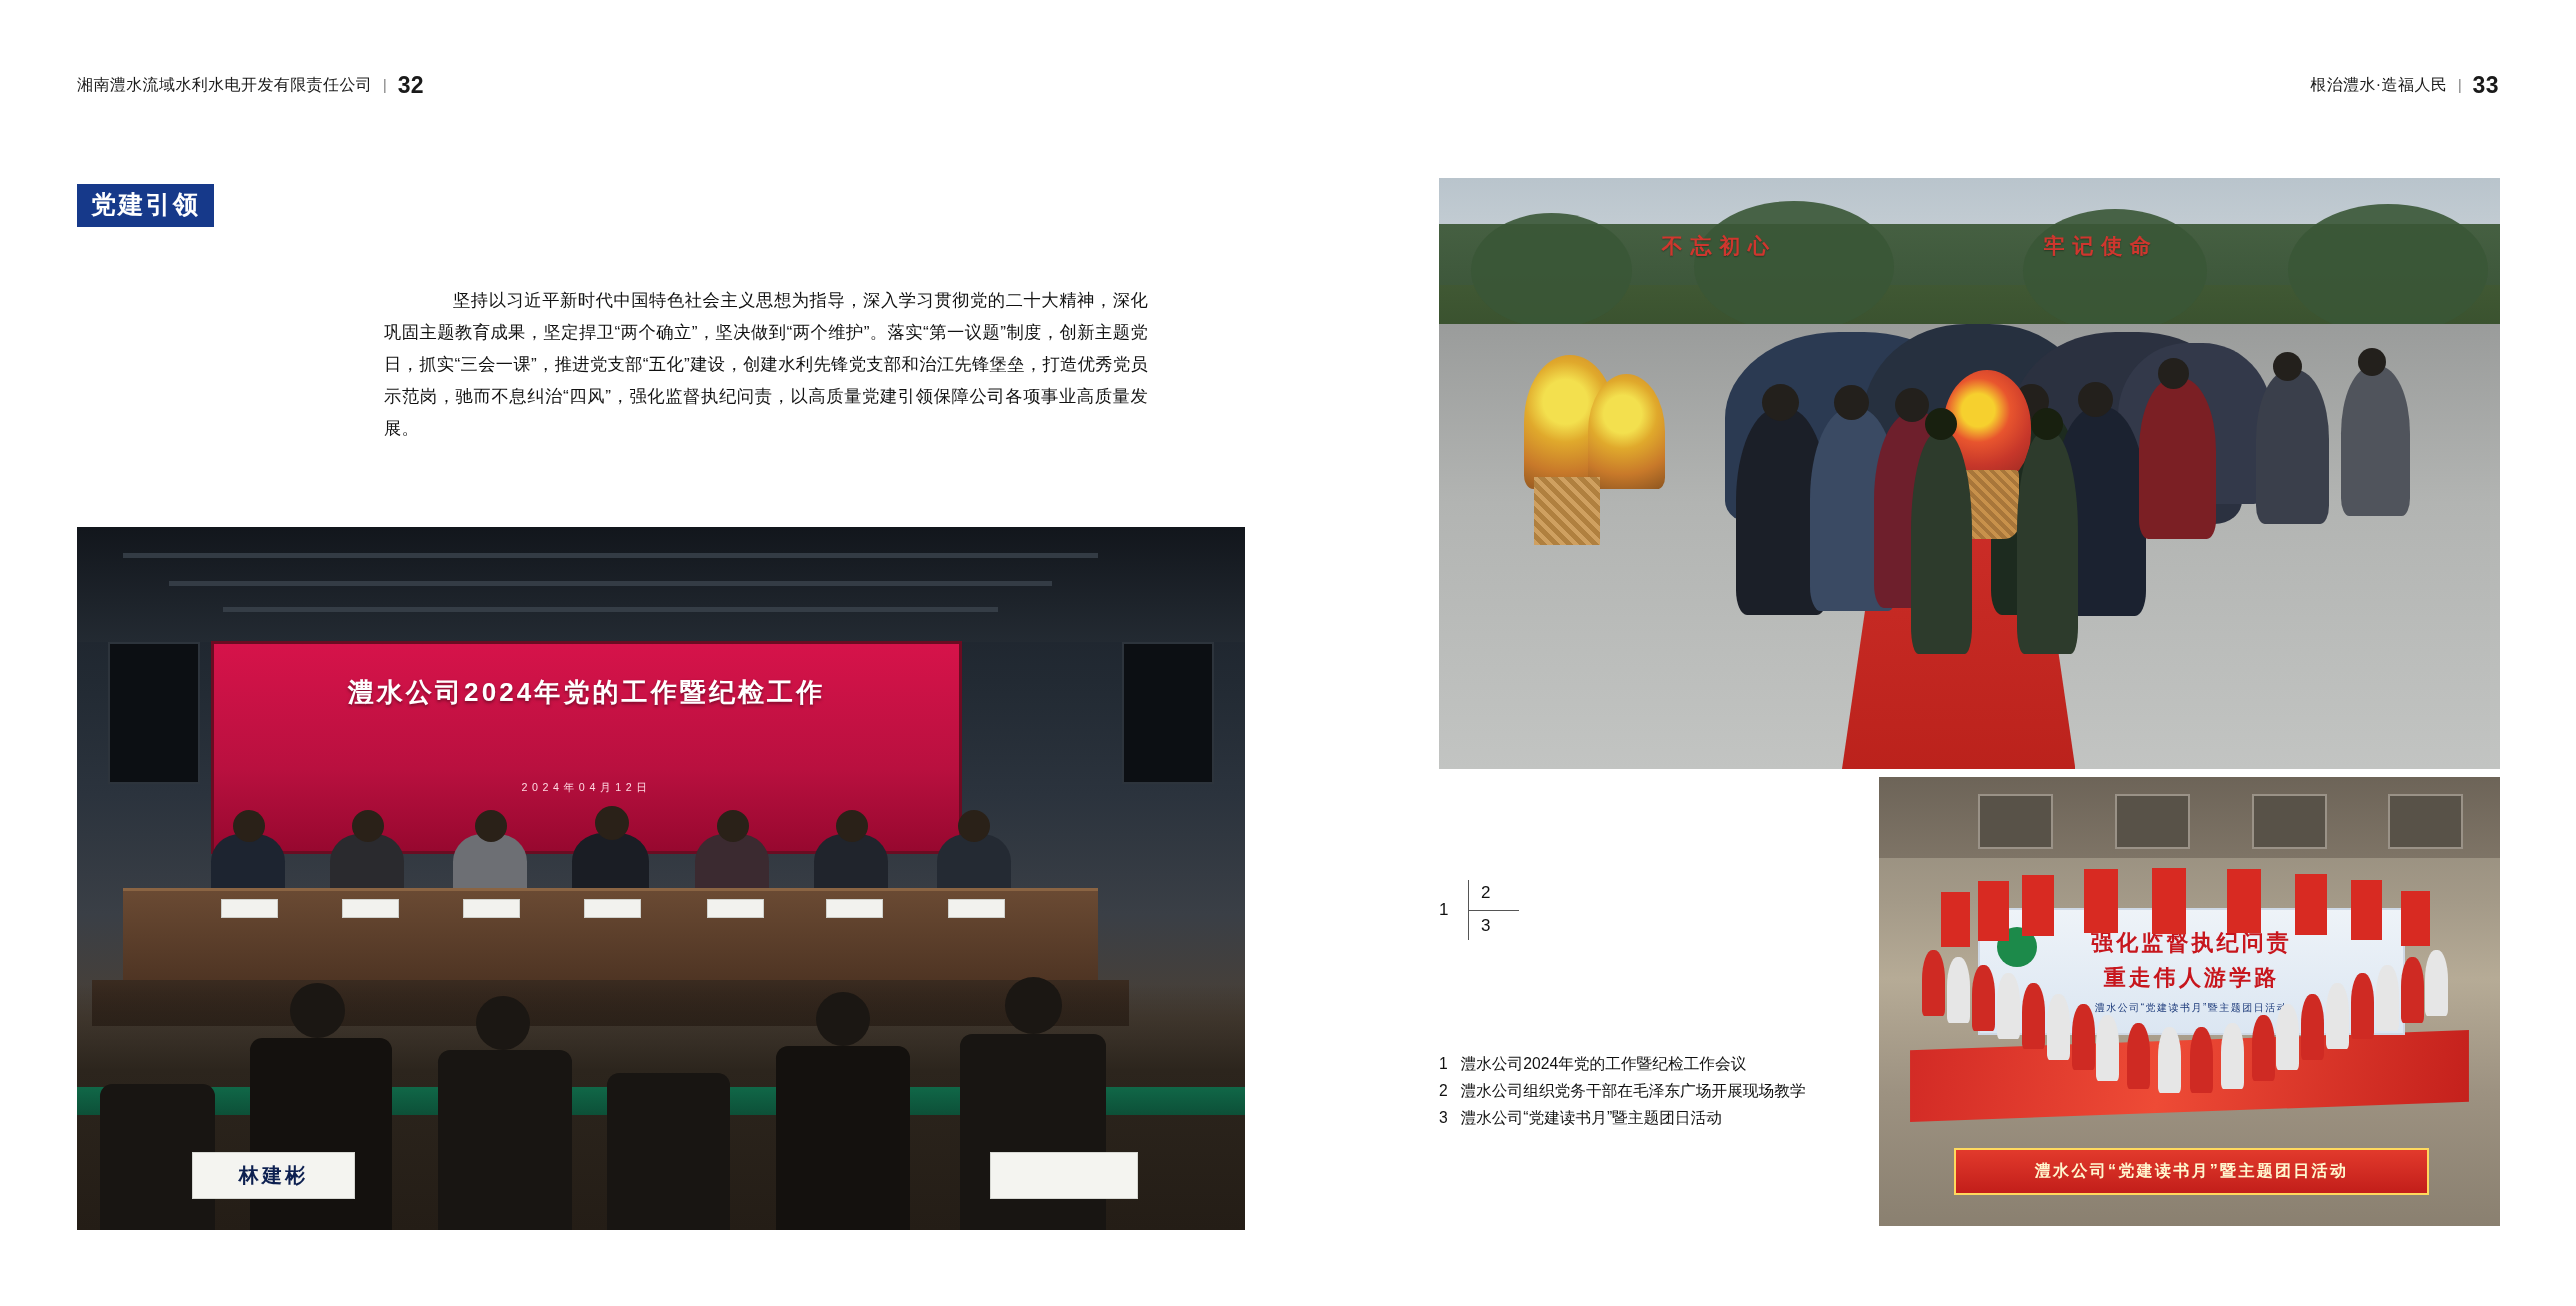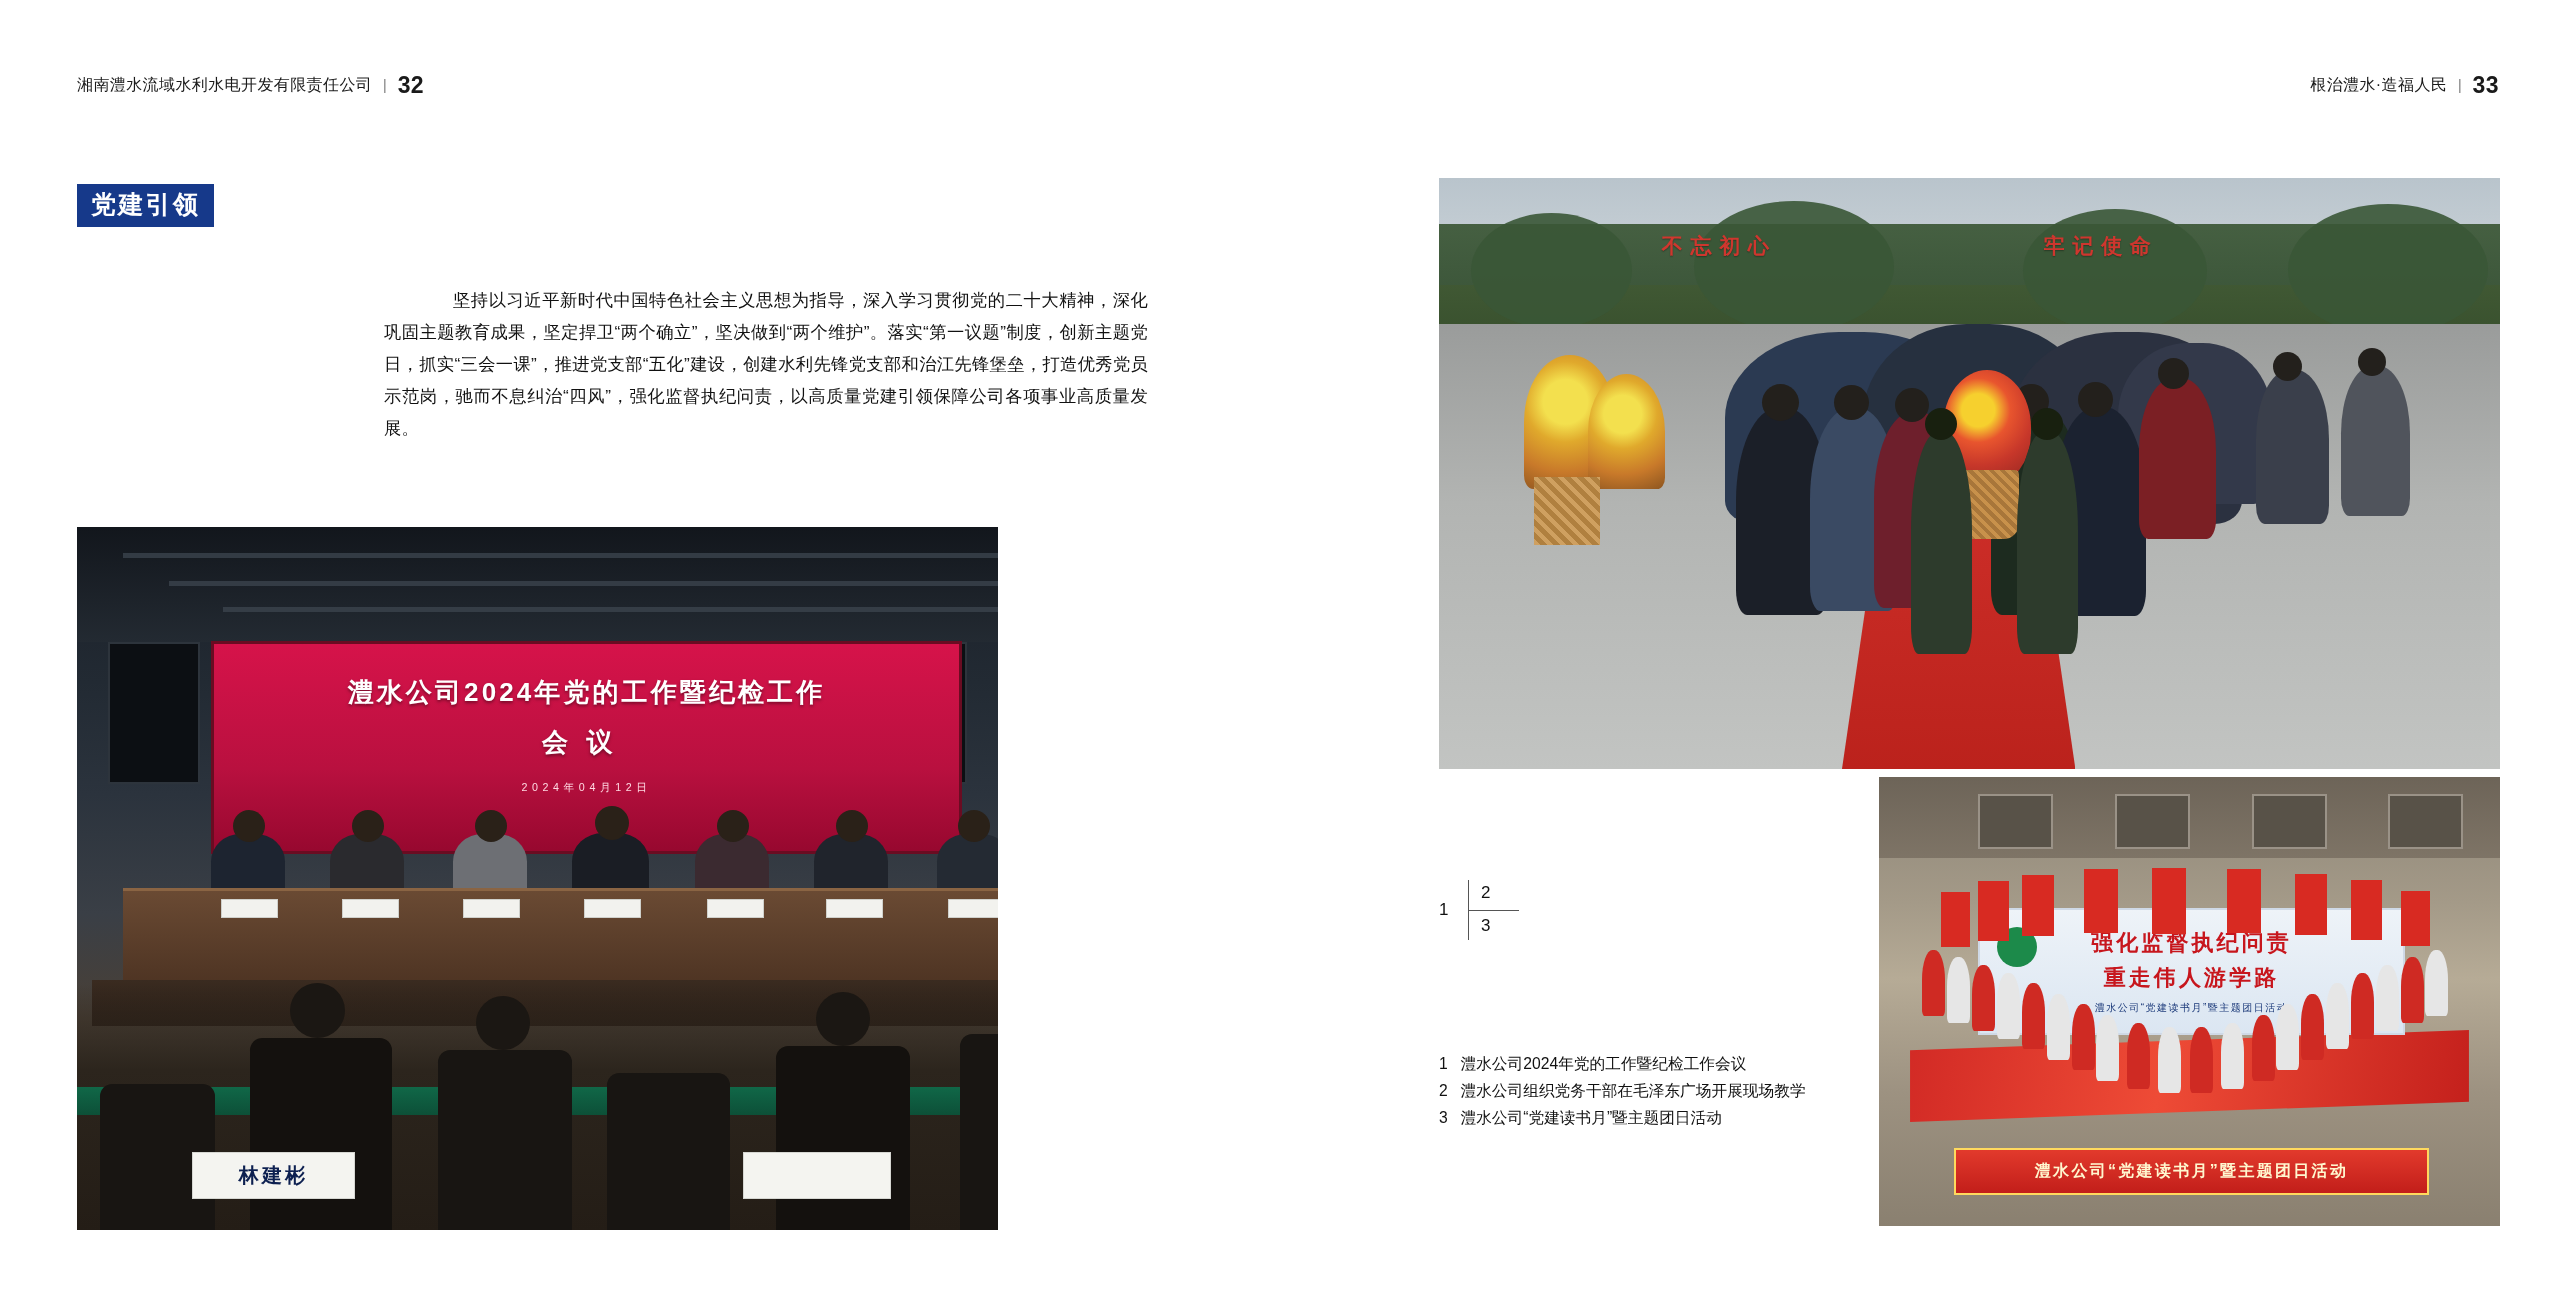--- a/index.html
+++ b/index.html
@@ -73,22 +73,23 @@
   .photo {
     position: absolute;
     overflow: hidden;
     background: #fde047;
   }
 
   
   #photo-1 {
     left: 77px;
     top: 527px;
-    width: 921px;
+    width: 1122px;
     height: 703px;
+    padding-left: 46px;
   }
   
   #photo-2 {
     left: 1439px;
     top: 178px;
     width: 1061px;
     height: 591px;
   }
   
   #photo-3 {
@@ -344,21 +345,20 @@
     <div class="bar" style="left:46px; top:26px; width:975px;"></div>
     <div class="bar" style="left:92px; top:54px; width:883px;"></div>
     <div class="bar" style="left:146px; top:80px; width:775px;"></div>
   </div>
 
   <div class="p1-sidescreen l"></div>
   <div class="p1-sidescreen r"></div>
 
   <div class="p1-screen">
     <div class="s-title">澧水公司2024年党的工作暨纪检工作</div>
-    <div class="s-sub">会议</div>
     <div class="s-date">2024年04月12日</div>
   </div>
 
   <div>
     <div class="p1-person" style="left:134px; top:307px; width:74px; height:69px; background:#1d2430;"></div>
     <div class="p1-head" style="left:156px; top:283px; width:32px; height:32px;"></div>
 
     <div class="p1-person" style="left:253px; top:307px; width:74px; height:69px; background:#2a2a2e;"></div>
     <div class="p1-head" style="left:275px; top:283px; width:32px; height:32px;"></div>
 

